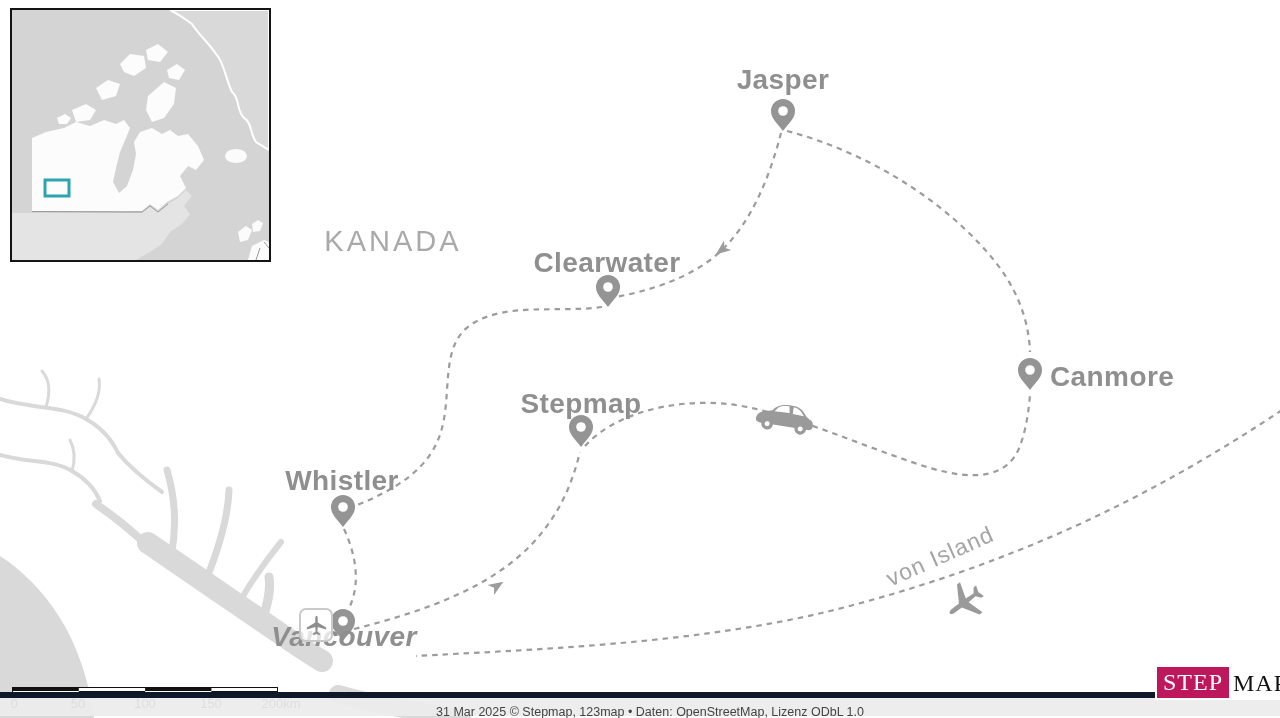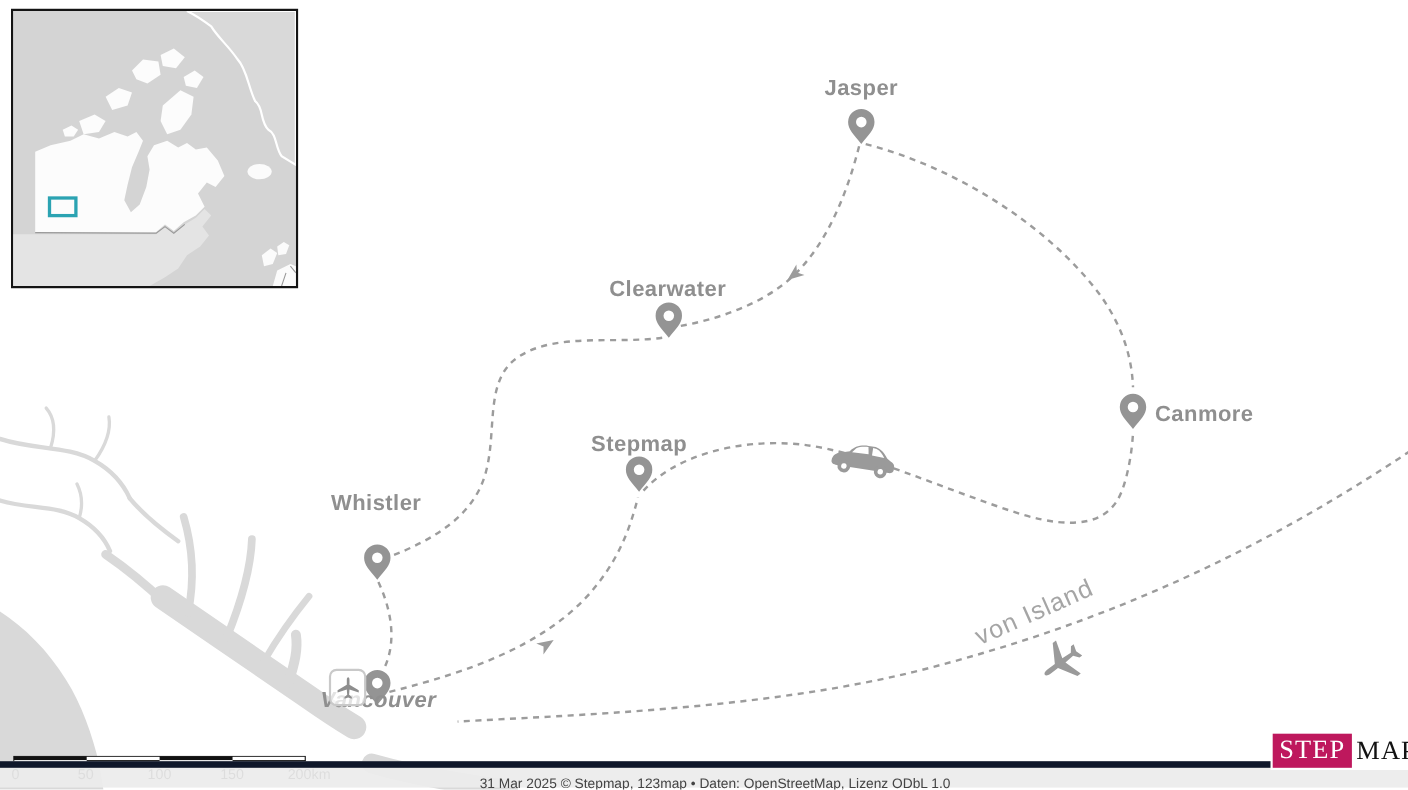--- a/index.html
+++ b/index.html
@@ -13,21 +13,21 @@
 
   
   .inset{
     position:absolute;left:10px;top:8px;width:257px;height:250px;
     border:2px solid #141414;background:#d4d4d4;box-sizing:content-box;
   }
 
   
   .city-label{
     position:absolute;transform:translateX(-50%);
-    font-weight:700;font-size:20px;color:#8f8f8f;letter-spacing:.4px;
+    font-weight:700;font-size:28px;color:#8f8f8f;letter-spacing:.4px;
     white-space:nowrap;line-height:28px;
   }
   .city-label.anchor-left{transform:none;}
   .country-label{
     position:absolute;transform:translateX(-50%);
     font-weight:400;font-size:29px;color:#a9a9a9;letter-spacing:3px;
     white-space:nowrap;line-height:34px;
   }
   .flight-label{
     position:absolute;transform:translateX(-50%) rotate(-24deg);
@@ -171,26 +171,27 @@
       <g>
         <path d="M226 222 l8 -6 6 4 -4 10 -8 2 z" fill="#fbfbfb"></path>
         <path d="M240 214 l6 -4 5 3 -3 8 -7 1 z" fill="#fbfbfb"></path>
         <path d="M236 250 L240 236 L252 230 L257 232 L257 250 Z" fill="#fbfbfb"></path>
         <path d="M244 250 L248 238 M252 232 L257 238" fill="none" stroke="#9a9a9a" stroke-width="1"></path>
       </g>
       <rect x="33" y="170" width="24" height="16" fill="none" stroke="#2ba3b2" stroke-width="3"></rect>
     </svg>
   </div>
 
+  <div class="country-label" style="left:393px;top:224px;">KANADA</div>
 
   <div class="city-label" style="left:783px;top:66px;">Jasper</div>
   <div class="city-label" style="left:607px;top:249px;text-align:center;">Clearwater</div>
   <div class="city-label anchor-left" style="left:1050px;top:363px;">Canmore</div>
   <div class="city-label" style="left:581px;top:390px;">Stepmap</div>
-  <div class="city-label" style="left:342px;top:444px;">Whistler</div>
+  <div class="city-label" style="left:342px;top:467px;">Whistler</div>
   <div class="city-label" style="left:344px;top:623px;font-style:italic;">Vancouver</div>
 
   <div class="flight-label" style="left:940px;top:542px;">von Island</div>
 
   <div class="airport-box">
     <svg width="21" height="21" viewBox="0 0 24 24">
       <path fill="#8e8e8e" d="M12 0.8 C12.8 0.8 13.4 2 13.4 3.6 L13.4 8.6 L23 14.4 L23 16.6 L13.4 13.6 L13 19 L15.8 21.2 L15.8 23 L12 21.8 L8.2 23 L8.2 21.2 L11 19 L10.6 13.6 L1 16.6 L1 14.4 L10.6 8.6 L10.6 3.6 C10.6 2 11.2 0.8 12 0.8 Z"></path>
     </svg>
   </div>
 

